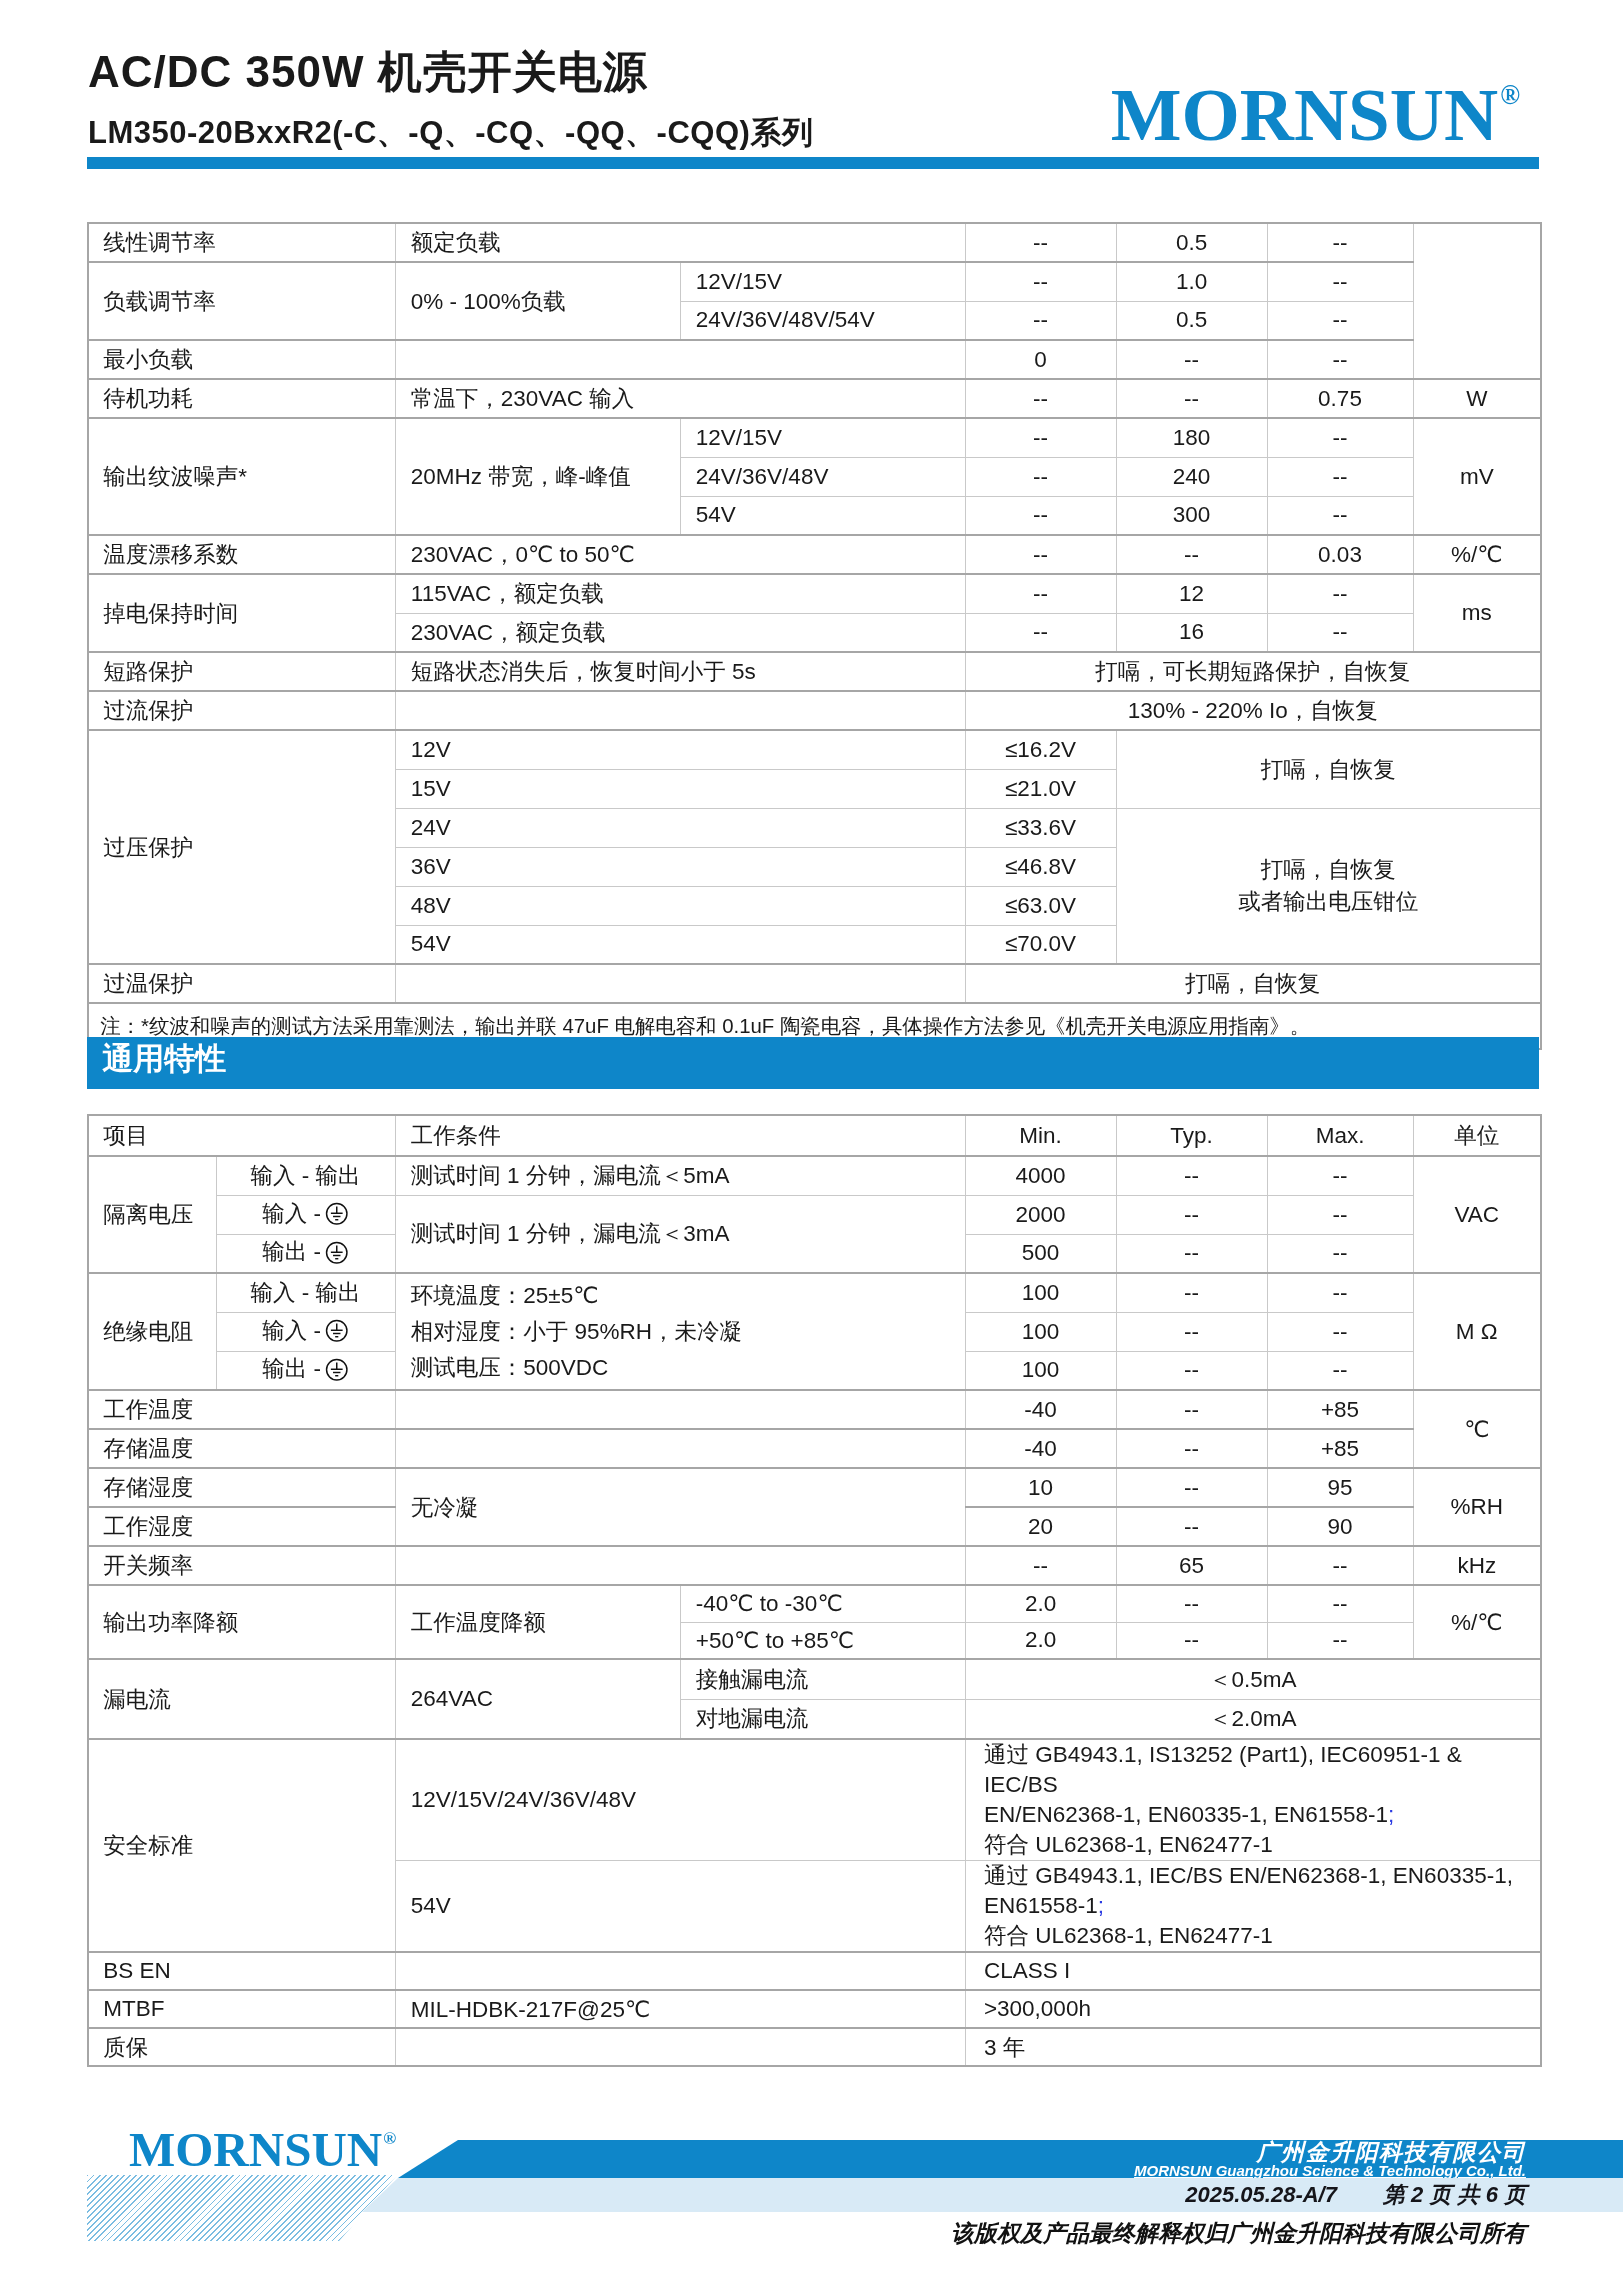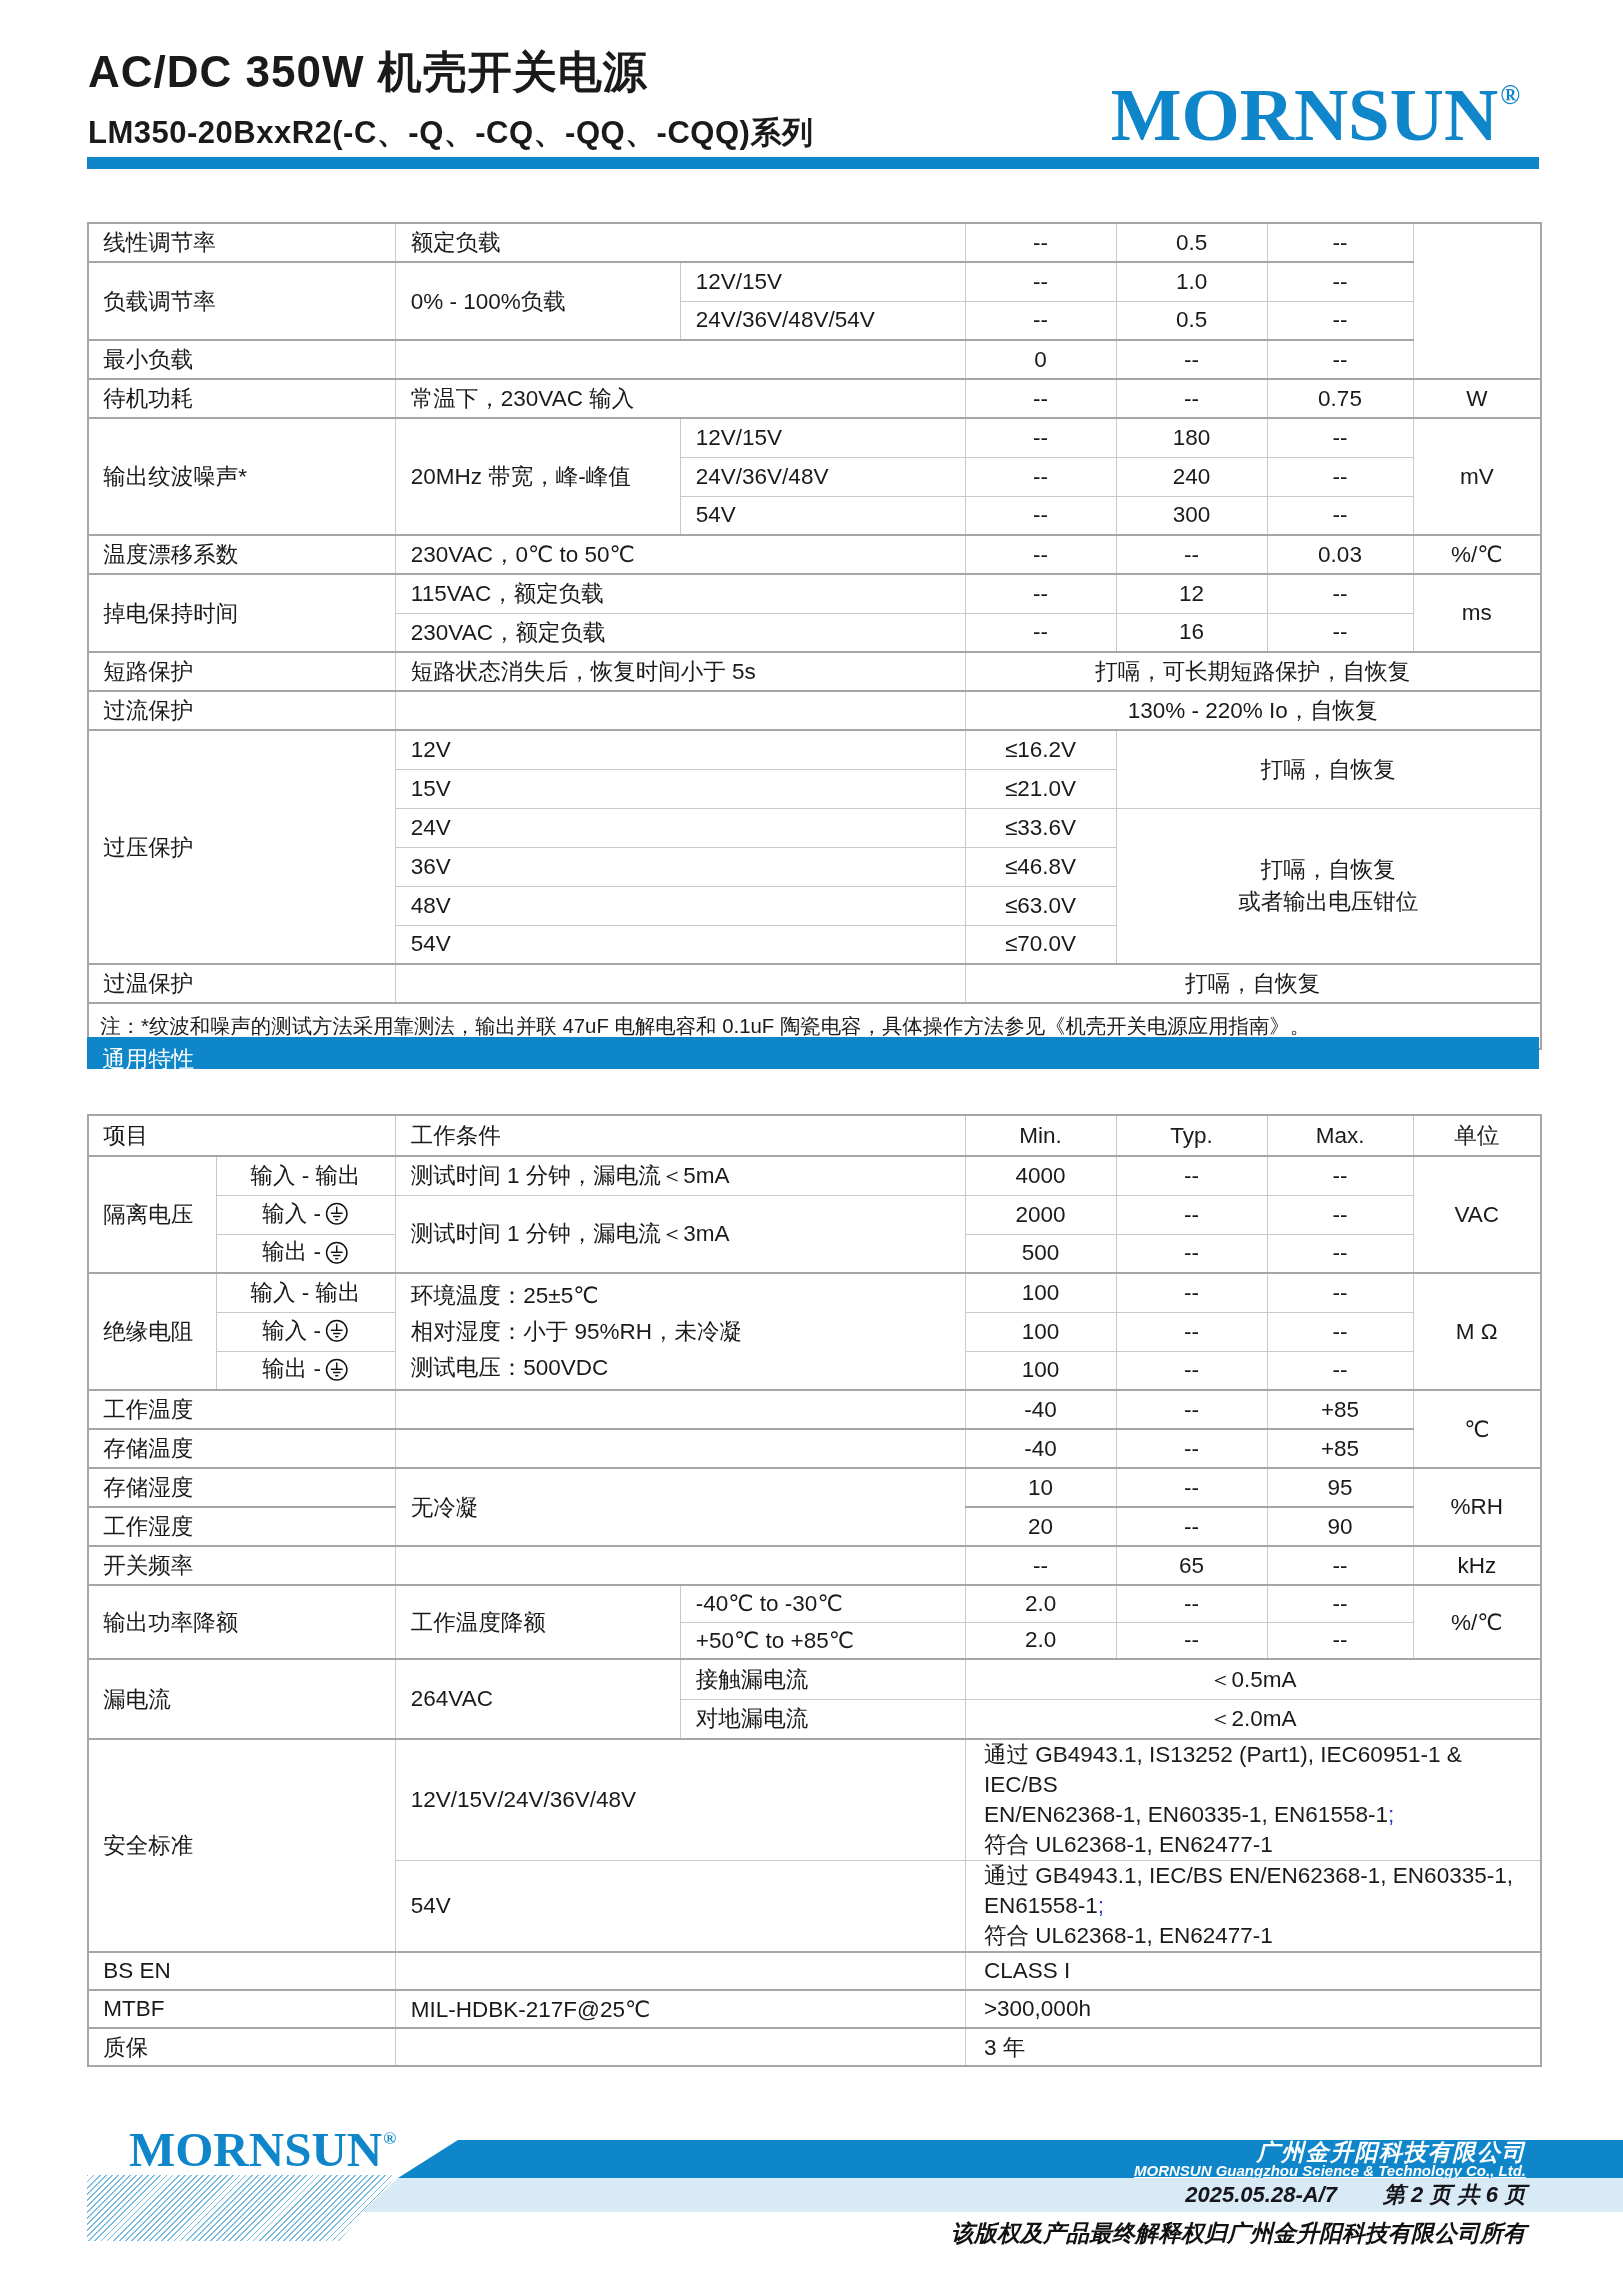--- a/index.html
+++ b/index.html
@@ -29,22 +29,22 @@
   td.ctr{text-align:center;}
   td.valL{text-align:left;padding-left:18.4px;}
   td.note{font-size:20.4px;padding:8.2px 11.2px;text-align:left;}
   .two{line-height:32px;}
   .ml{line-height:36px;}
   .sline{line-height:30px;}
   .semi{color:#2B3BE2;}
   #t1{position:absolute;left:87px;top:189px;}
   #t1 tr{height:39px;}
   #t1 tr.noterow{height:43px;}
-  #band{position:absolute;left:87px;top:1037px;width:1452px;height:32px;background:#0E86C9;
-        color:#fff;font-size:23px;font-weight:normal;line-height:44px;padding-left:15.3px;box-sizing:border-box;}
+  #band{position:absolute;left:87px;top:1037px;width:1452px;height:52px;background:#0E86C9;
+        color:#fff;font-size:31px;font-weight:bold;line-height:44px;padding-left:15.3px;box-sizing:border-box;}
   #t2{position:absolute;left:87px;top:1081px;}
   #t2 tr{height:39px;}
   #t2 tr.hHead{height:41px;}
   #t2 tr.hDer{height:37px;}
   #t2 tr.hLeak{height:40px;}
   #t2 tr.hS1{height:95px;}
   #t2 tr.hS2{height:88px;}
   #t2 tr.hEnd{height:38px;}
 
   .earth{display:inline-block;vertical-align:-4.6px;margin-left:4.1px;}

